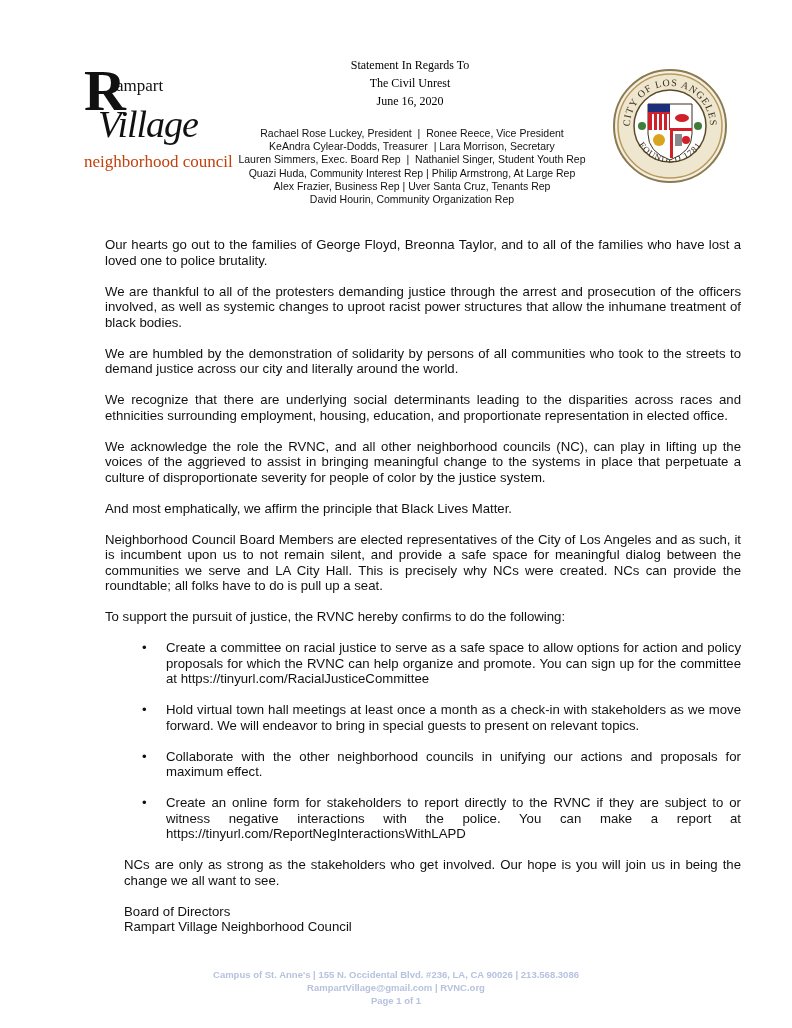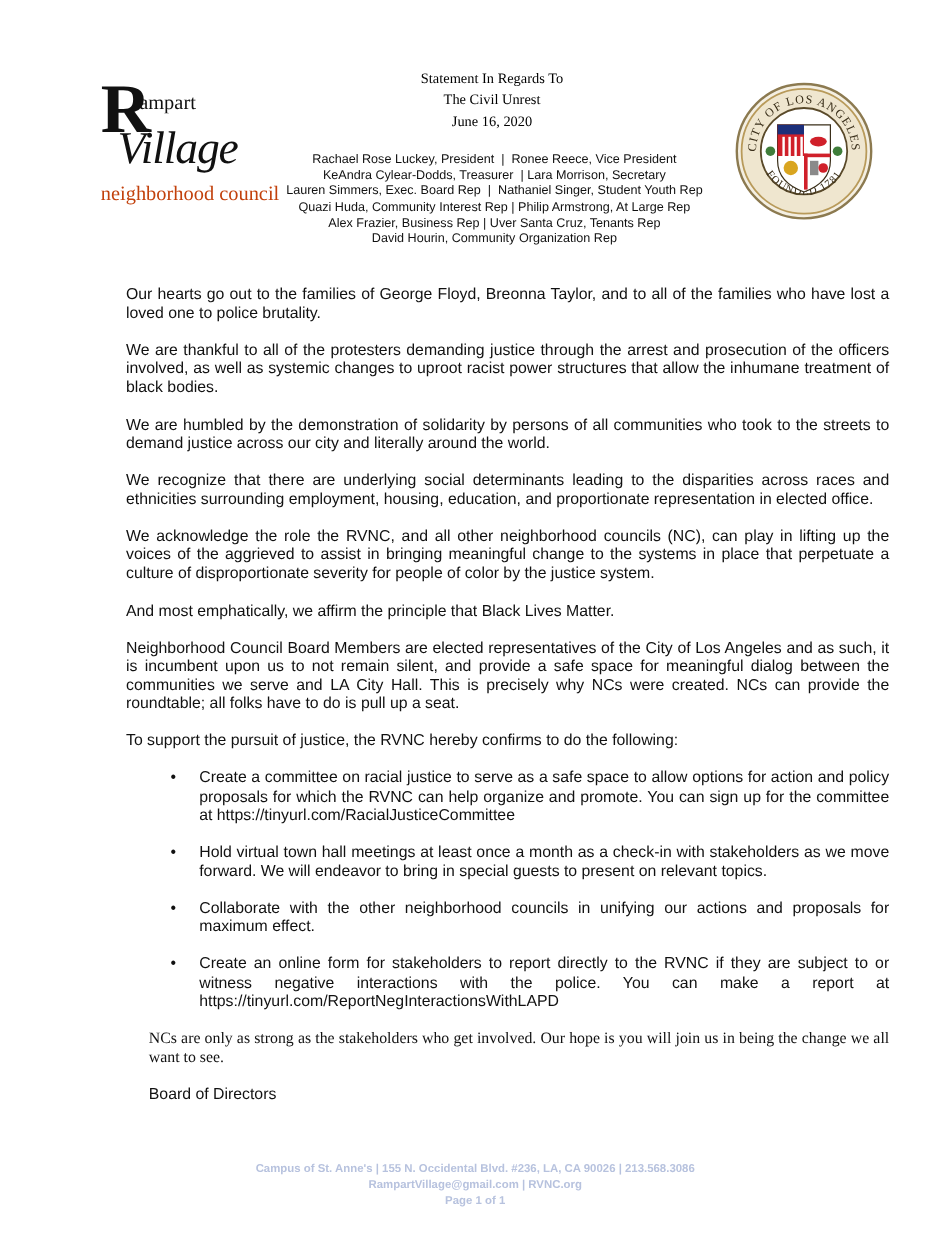--- a/index.html
+++ b/index.html
@@ -18,21 +18,21 @@
                  font-family: "Liberation Serif", serif; font-size: 12px; line-height: 18px; color: #000; }
   .board { position: absolute; left: 222px; top: 127px; width: 380px; text-align: center;
            font-size: 10.5px; line-height: 13.2px; color: #111; }
   .seal { position: absolute; left: 612px; top: 68px; width: 116px; height: 116px; }
   .content { position: absolute; left: 86px; top: 237px; width: 636px;
              font-size: 13.2px; line-height: 15.5px; color: #111; margin-left: 19px; }
   .content p { margin: 0 0 15.5px 0; text-align: justify; }
   .bullets { margin: 0 0 15.5px 0; padding: 0; list-style: none; }
   .bullets li { position: relative; padding-left: 61px; margin-bottom: 15.5px; text-align: justify; }
   .bullets li .dot { position: absolute; left: 37px; top: 0; }
-  .closing { margin: 0 0 15.5px 19px !important; font-family: Liberation Serif, serif; }
+  .closing { margin: 0 0 15.5px 19px !important; }
   .sig { margin-left: 19px; }
   .footer { position: absolute; left: 0; top: 968px; width: 792px; text-align: center;
             font-family: Liberation Sans, sans-serif; font-weight: bold; font-size: 9.5px; line-height: 13px;
             color: #b7c2de; }
 </style>
 </head>
 <body>
 
 <div class="logo">
   <span class="big-r">R</span>
@@ -94,20 +94,21 @@
   <p>To support the pursuit of justice, the RVNC hereby confirms to do the following:</p>
   <ul class="bullets">
     <li><span class="dot">•</span><span>Create a committee on racial justice to serve as a safe space to allow options for action and policy proposals for which the RVNC can help organize and promote.  You can sign up for the committee at https://tinyurl.com/RacialJusticeCommittee</span></li>
     <li><span class="dot">•</span><span>Hold virtual town hall meetings at least once a month as a check-in with stakeholders as we move forward.  We will endeavor to bring in special guests to present on relevant topics.</span></li>
     <li><span class="dot">•</span><span>Collaborate with the other neighborhood councils in unifying our actions and proposals for maximum effect.</span></li>
     <li><span class="dot">•</span><span>Create an online form for stakeholders to report directly to the RVNC if they are subject to or witness negative interactions with the police.  You can make a report at https://tinyurl.com/ReportNegInteractionsWithLAPD</span></li>
   </ul>
   <p class="closing">NCs are only as strong as the stakeholders who get involved.  Our hope is you will join us in being the change we all want to see.</p>
   <div class="sig">
     <div>Board of Directors</div>
+    <div>Rampart Village Neighborhood Council</div>
   </div>
 </div>
 
 <div class="footer">
   <div>Campus of St. Anne's | 155 N. Occidental Blvd. #236, LA, CA 90026 | 213.568.3086</div>
   <div>RampartVillage@gmail.com | RVNC.org</div>
   <div>Page 1 of 1</div>
 </div>
 
 </body></html>

